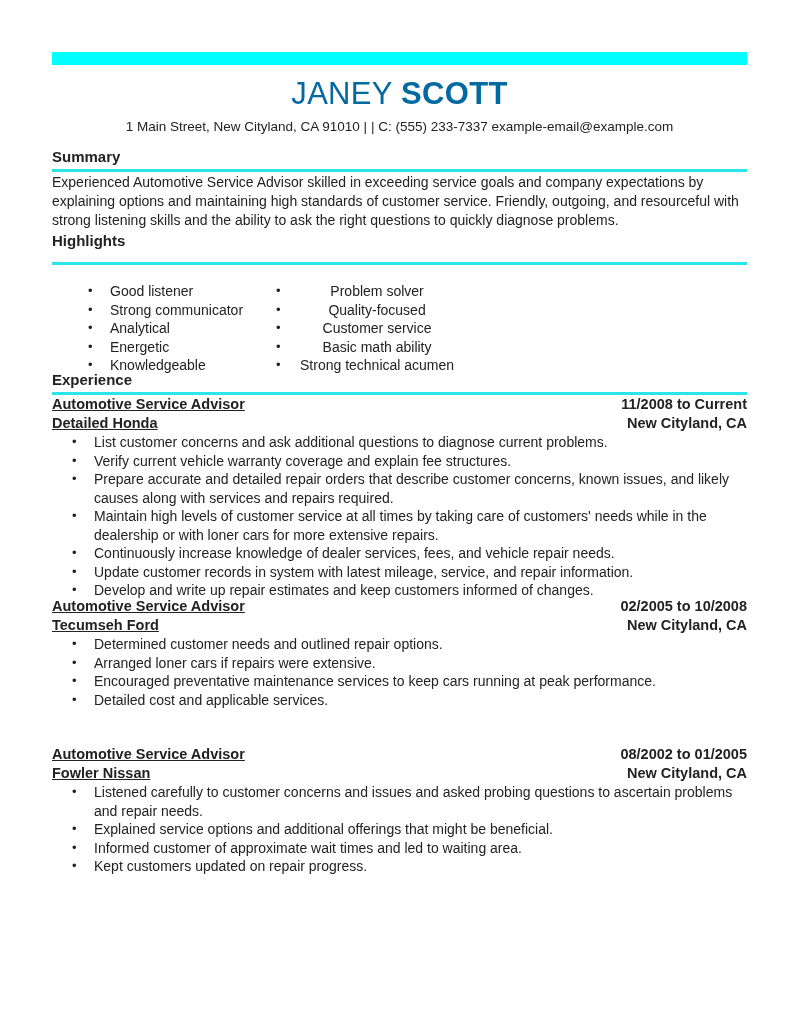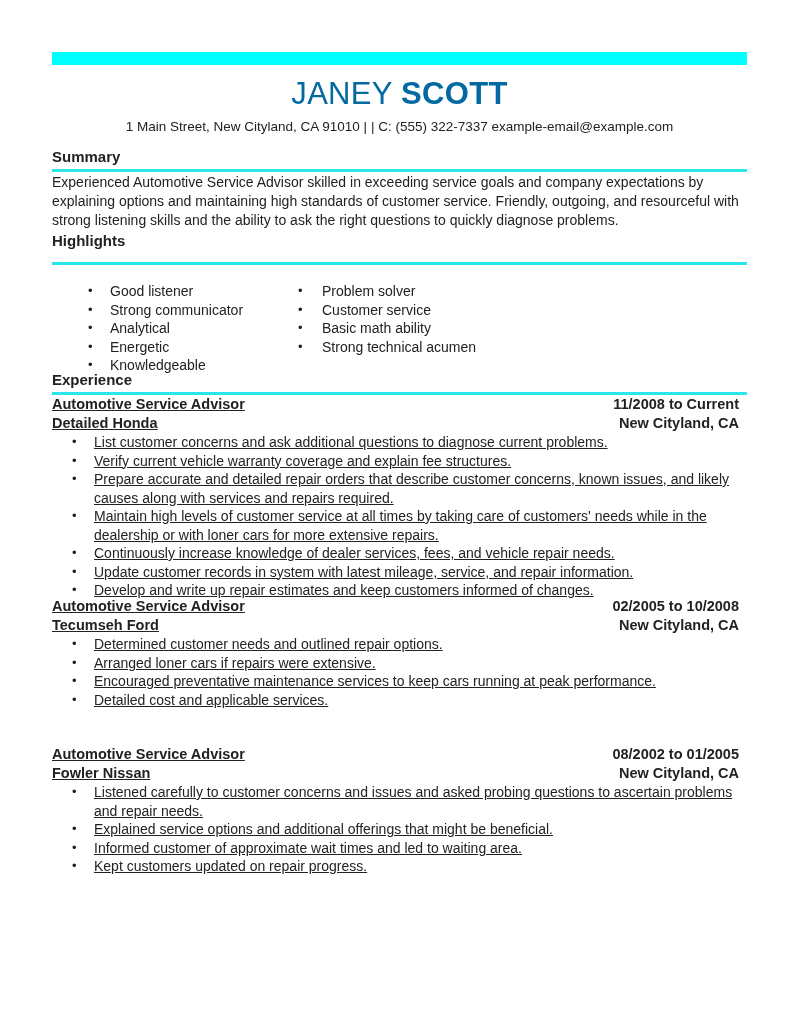--- a/index.html
+++ b/index.html
@@ -27,52 +27,53 @@
       position: absolute; left: 0; top: 173px; width: 700px;
       font-size: 14px; line-height: 19px; color: #222;
     }
     .hl-col { position: absolute; top: 266px; list-style: none; margin: 16px; padding: 0; }
     .hl-col li { font-size: 14px; line-height: 18.5px; position: relative; padding-left: 42px; }
     .hl-col li::before { content: "\2022"; position: absolute; left: 20px; font-size: 13px; }
     .hl-col.right li::before { left: 18px; }
     .job { position: absolute; left: 0; width: 695px; }
     .job-row { position: relative; height: 19px; font-size: 14.5px; font-weight: bold; line-height: 19px; }
     .job-row .l { position: absolute; left: 0; text-decoration: underline; }
-    .job-row .r { position: absolute; right: 8px; text-align: right; }
-    .bullets { list-style: none; margin: 0; padding: 0; text-decoration: underline; }
+    .job-row .r { position: absolute; right: 0; text-align: right; }
+    .bullets { list-style: none; margin: 0; padding: 0; }
     .bullets li { position: relative; padding-left: 42px; font-size: 14px; line-height: 18.5px; }
     .bullets li::before { content: "\2022"; position: absolute; left: 20px; font-size: 13px; }
   </style>
 </head>
 <body>
 
 <div class="page">
   <div class="top-bar"></div>
 
   <div class="name">
     <span>JANEY</span>
     <span class="last">SCOTT</span>
   </div>
-  <div class="contact">1 Main Street, New Cityland, CA 91010 | | C: (555) 322-7337 example-email@example.com</div>
+  <div class="contact">1 Main Street, New Cityland, CA 91010 | | C: (555) 233-7337 example-email@example.com</div>
 
   <div class="section-title" style="top:148px;">Summary</div>
   <div class="rule" style="top:169px;"></div>
   <div class="summary-text">Experienced Automotive Service Advisor skilled in exceeding service goals and company expectations by explaining options and maintaining high standards of customer service. Friendly, outgoing, and resourceful with strong listening skills and the ability to ask the right questions to quickly diagnose problems.</div>
 
   <div class="section-title" style="top:232px;">Highlights</div>
   <div class="rule" style="top:262px;"></div>
   <ul class="hl-col" style="left:0;">
     <li>Good listener</li>
     <li>Strong communicator</li>
     <li>Analytical</li>
     <li>Energetic</li>
     <li>Knowledgeable</li>
   </ul>
-  <ul class="hl-col right" style="left:212px;">
+  <ul class="hl-col right" style="left:190px;text-align:center;">
     <li>Problem solver</li>
+    <li>Quality-focused</li>
     <li>Customer service</li>
     <li>Basic math ability</li>
     <li>Strong technical acumen</li>
   </ul>
 
   <div class="section-title" style="top:371px;">Experience</div>
   <div class="rule" style="top:392px;"></div>
 
   <div class="job" style="top:395px;">
     <div class="job-row">

